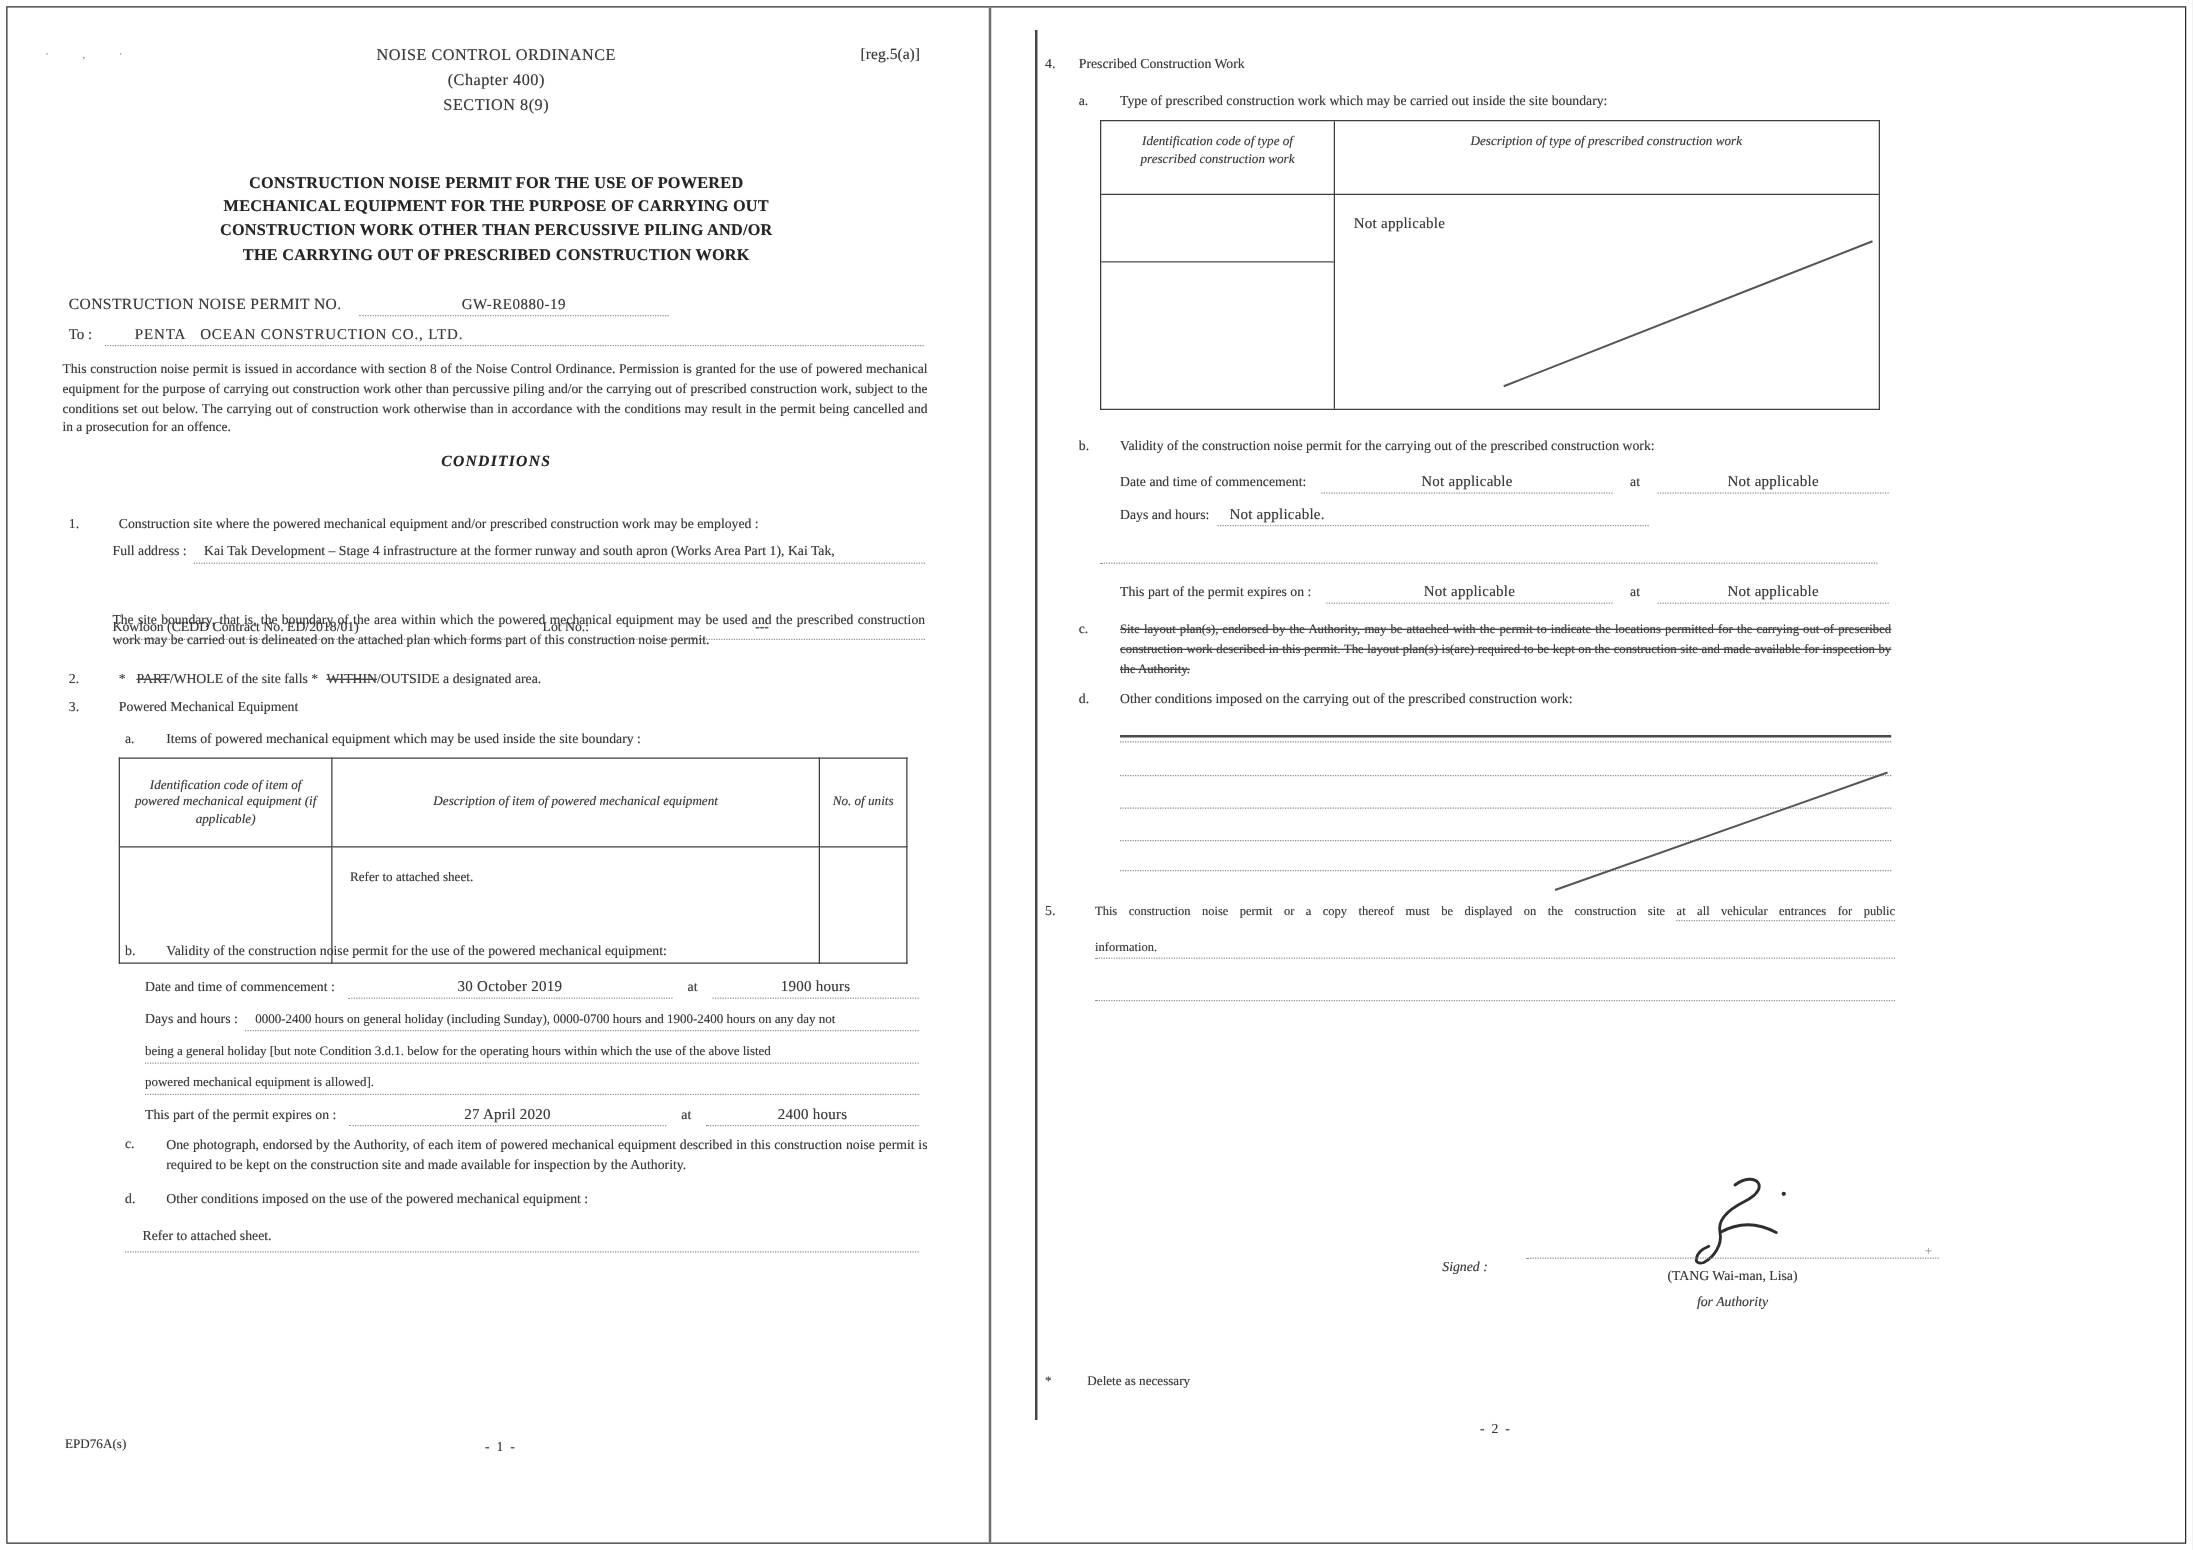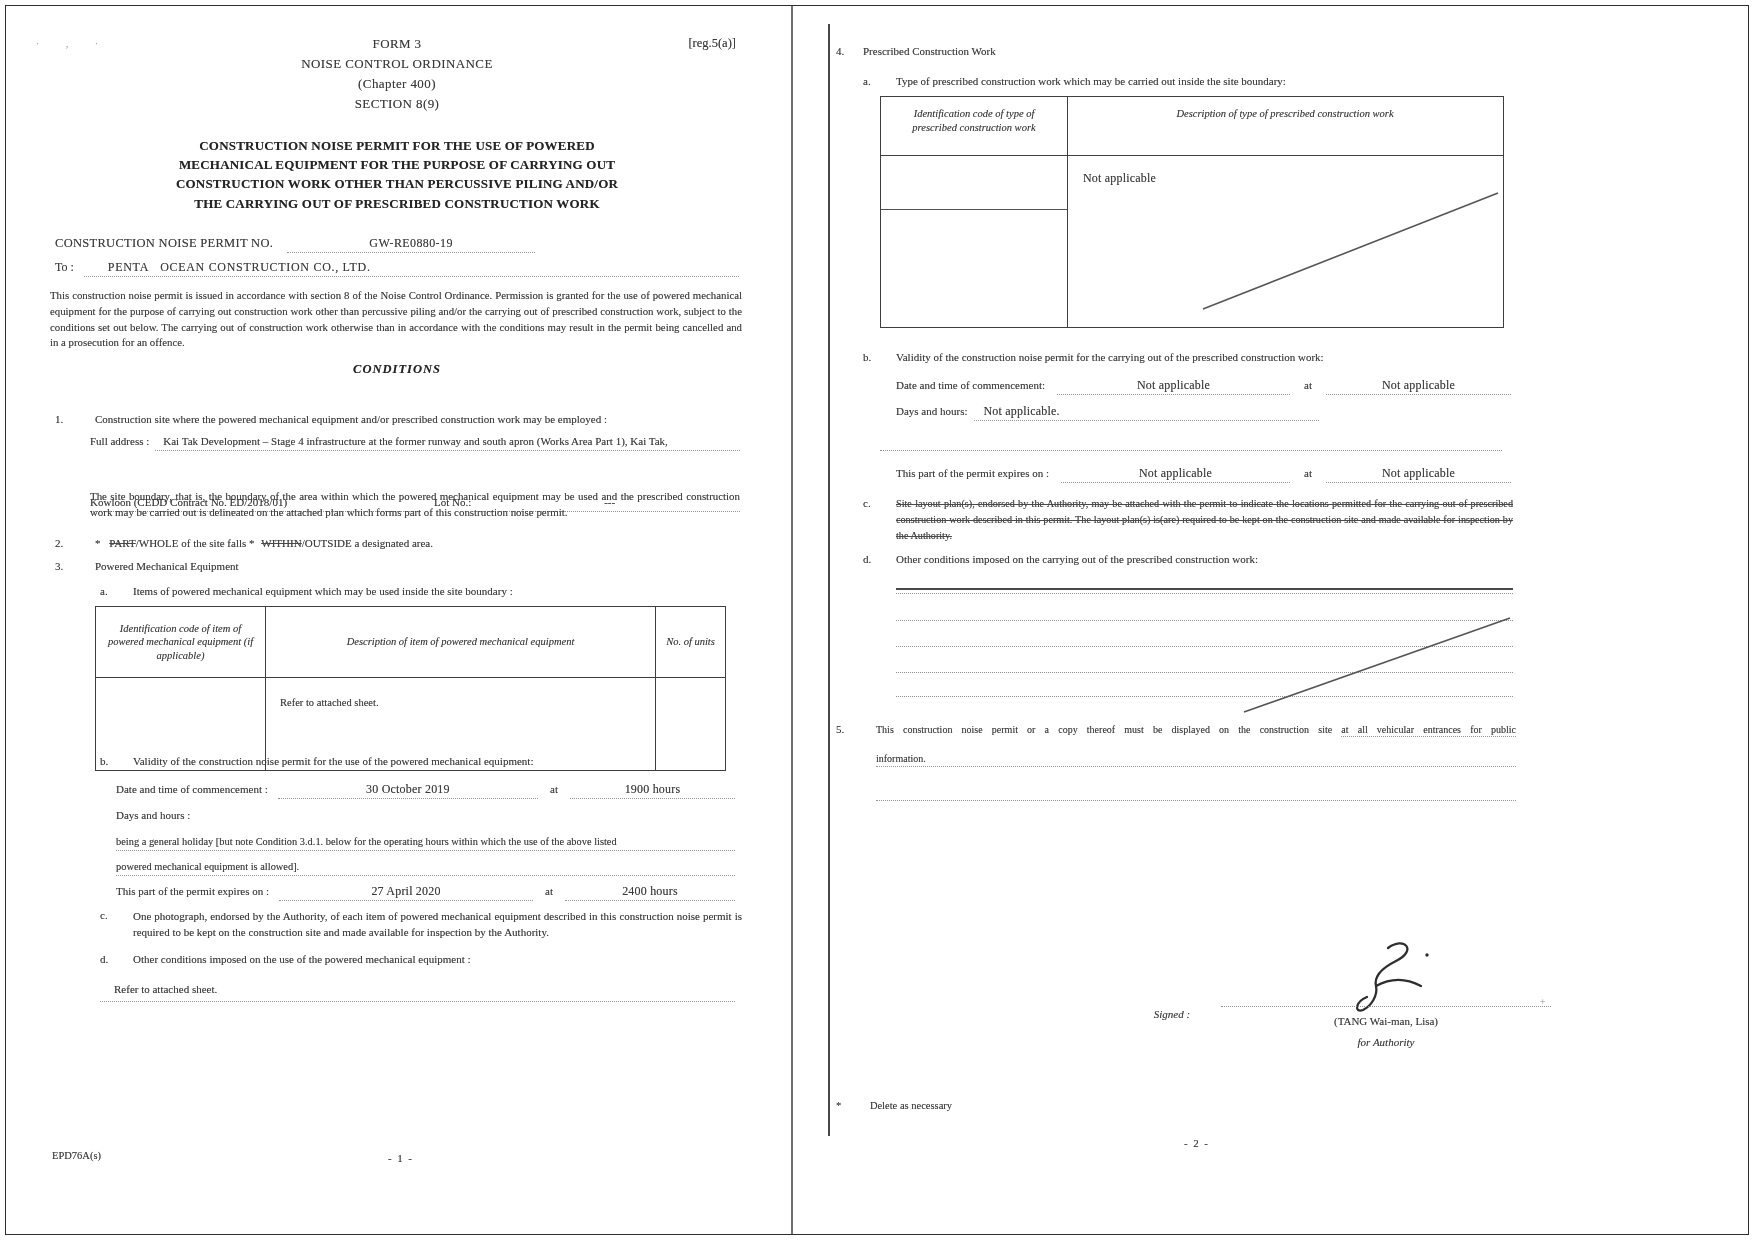--- a/index.html
+++ b/index.html
@@ -48,21 +48,20 @@
 <div class="sheet">
   <div class="frame"></div>
   <div class="divider"></div>
   <div class="p2edge"></div>
   <div class="speck" style="left:36px;top:38px;">· , ·</div>
   <div class="speck" style="left:1540px;top:996px;letter-spacing:0;">+</div>
 
   <div class="pg" id="p1">
 
     <div class="it ctr" style="top:34px;left:0;width:100%;font-size:13px;line-height:20px;letter-spacing:0.4px;">
-      <div>FORM 3</div>
       <div>NOISE CONTROL ORDINANCE</div>
       <div>(Chapter 400)</div>
       <div>SECTION 8(9)</div>
     </div>
     <div class="it" style="top:36px;right:8px;font-size:12.5px;">[reg.5(a)]</div>
 
     <div class="it ctr b" style="top:136px;left:97px;width:500px;font-size:13px;line-height:19.2px;letter-spacing:0.2px;">
       <div>CONSTRUCTION NOISE PERMIT FOR THE USE OF POWERED</div>
       <div>MECHANICAL EQUIPMENT FOR THE PURPOSE OF CARRYING OUT</div>
       <div>CONSTRUCTION WORK OTHER THAN PERCUSSIVE PILING AND/OR</div>
@@ -143,20 +142,21 @@
 
     <div class="r" style="top:782px;left:66px;width:619px;">
       <span class="lbl">Date and time of commencement :</span>
       <span class="f g val" style="margin-left:10px;">30 October 2019</span>
       <span class="lbl" style="margin:0 12px;">at</span>
       <span class="f val" style="width:165px;">1900 hours</span>
     </div>
 
     <div class="r" style="top:808px;left:66px;width:619px;">
       <span class="lbl">Days and hours :</span>
+      <span class="f g" style="margin-left:6px;text-align:left;padding-left:8px;font-size:10.4px;white-space:nowrap;overflow:hidden;">0000-2400 hours on general holiday (including Sunday), 0000-0700 hours and 1900-2400 hours on any day not</span>
     </div>
     <div class="r" style="top:834px;left:66px;width:619px;">
       <span class="f g" style="text-align:left;font-size:10.4px;white-space:nowrap;overflow:hidden;">being a general holiday [but note Condition 3.d.1. below for the operating hours within which the use of the above listed</span>
     </div>
     <div class="r" style="top:859px;left:66px;width:619px;">
       <span class="f g" style="text-align:left;font-size:10.4px;white-space:nowrap;overflow:hidden;">powered mechanical equipment is allowed].</span>
     </div>
 
     <div class="r" style="top:884px;left:66px;width:619px;">
       <span class="lbl">This part of the permit expires on :</span>

